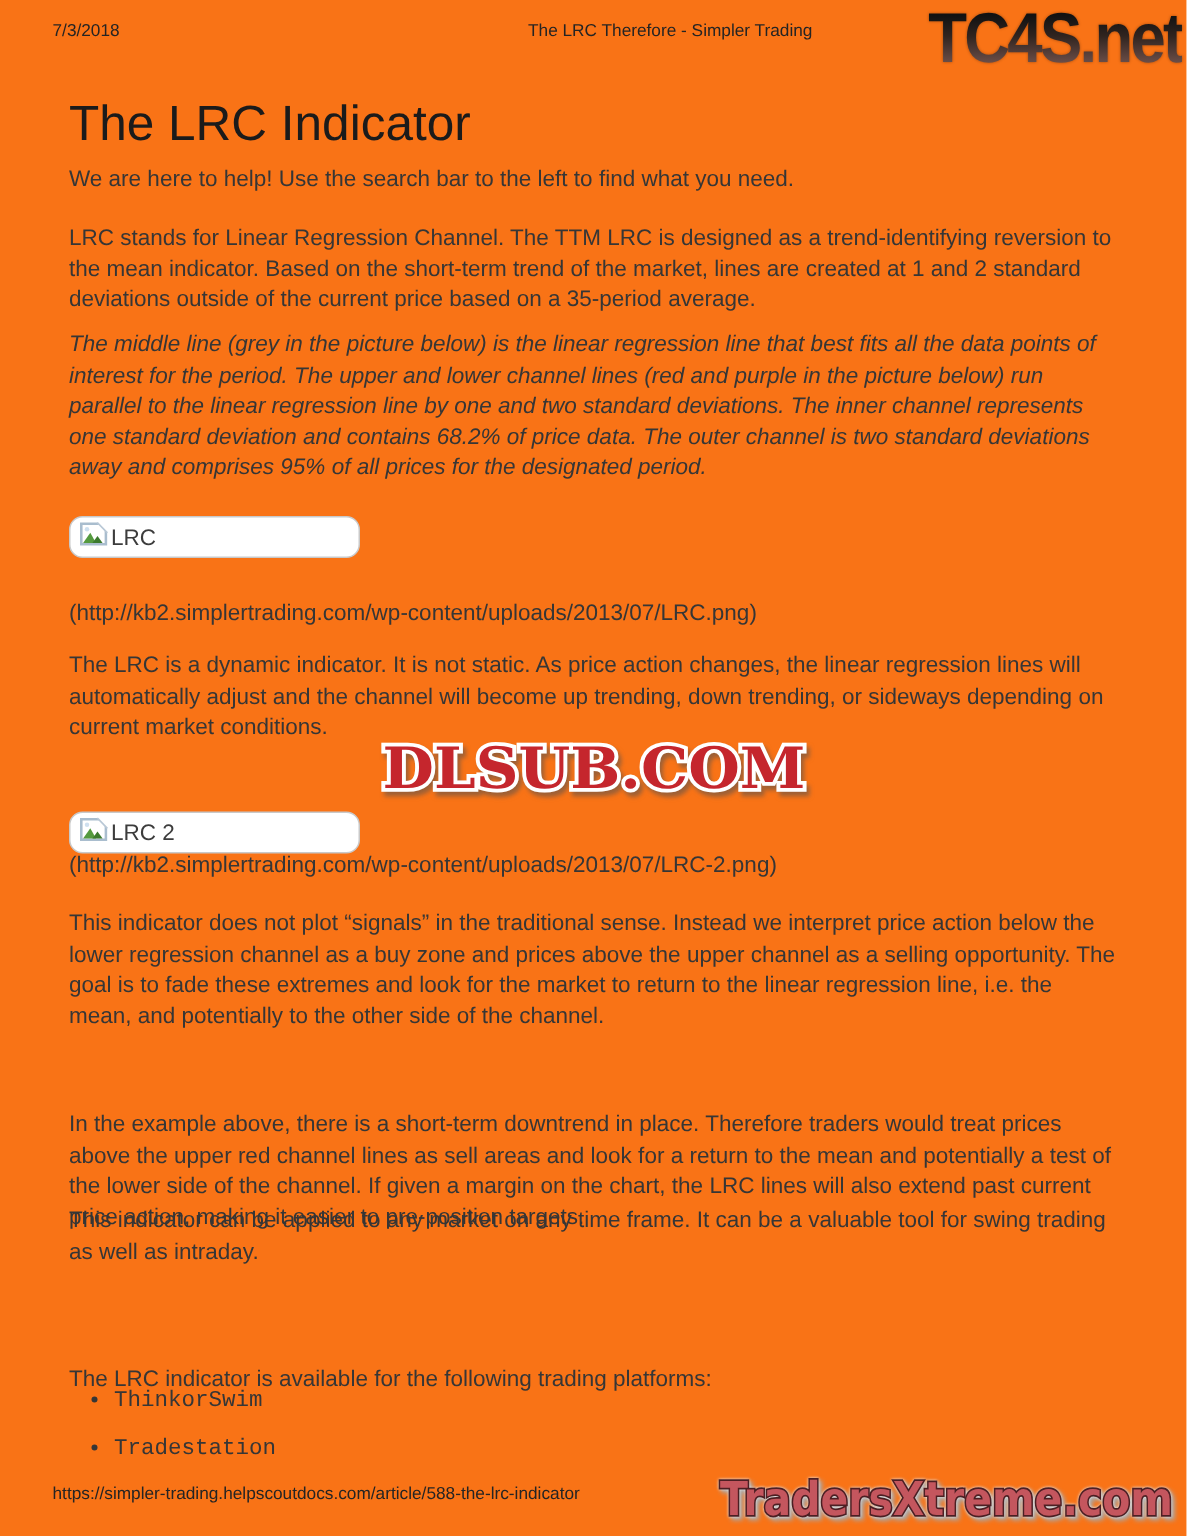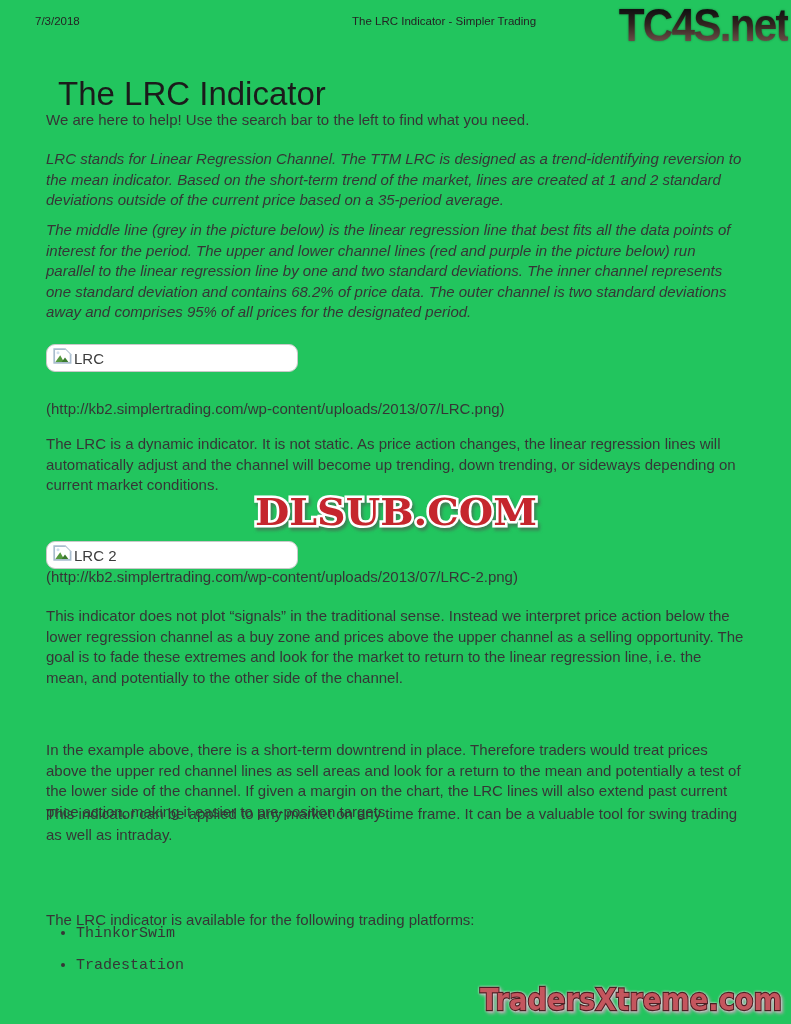--- a/index.html
+++ b/index.html
@@ -1,48 +1,48 @@
 <!DOCTYPE html>
 <html><head>
 <meta charset="utf-8">
 <style>
   html,body{margin:0;padding:0;background:#fff;}
   .page{
-    position:relative;width:791px;height:1024px;background:#22c55e;
+    position:relative;width:791px;height:1024px;background:#f97316;
     font-family:"Liberation Sans",sans-serif;color:#333;overflow:hidden;
   }
   
   .hdr-date{position:absolute;left:35px;top:15px;font-size:11.5px;color:#242424;}
   .hdr-title{position:absolute;left:352px;top:15px;font-size:11.5px;color:#242424;white-space:nowrap;}
   .tc4s{
     position:absolute;right:3px;top:2px;
     font-size:47px;font-weight:bold;letter-spacing:-2px;line-height:46px;
     transform:scaleX(0.9);transform-origin:100% 0;
     background:linear-gradient(180deg,#121212 18%,#30241f 48%,#73534d 92%);
     -webkit-background-clip:text;background-clip:text;color:transparent;
     filter:drop-shadow(0 0 1px rgba(0,0,0,0.35));
     white-space:nowrap;
   }
   
   .article{position:absolute;left:46px;top:0;width:699px;}
-  .article h1{position:absolute;left:0;top:62px;margin:12px;font-size:33px;font-weight:400;
+  .article h1{position:absolute;left:0;top:62px;margin:0;font-size:33px;font-weight:400;
     line-height:40px;color:#1b1b1b;white-space:nowrap;}
   .p{position:absolute;left:0;width:699px;margin:0;font-size:15px;line-height:20.5px;color:#363636;}
   .p-intro{top:110px;}
-  .p-lrc-stands{top:149px;font-style:italic;}
+  .p-lrc-stands{top:149px;}
   .p-middle{top:220px;font-style:italic;}
   .p-url1{top:399px;}
   .p-dynamic{top:434px;}
   .p-url2{top:567px;}
   .p-signals{top:606px;}
   .p-example{top:740px;}
   .p-anymarket{top:804px;}
   .p-platforms{top:910px;}
   .img-box{
-    position:absolute;left:0;width:252px;height:28px;box-sizing:border-box;
+    position:absolute;left:0;width:194px;height:28px;box-sizing:border-box;
     border:1px solid #c9c9c9;border-radius:9px;background:#fff;
     display:flex;align-items:center;padding-left:6px;gap:2px;
   }
   .img-box-1{top:344px;}
   .img-box-2{top:516px;margin-top:25px;}
   .alt-text{font-size:15px;color:#3c3c3c;}
   .platform-list{position:absolute;left:0;top:920px;margin:4px;padding:0 0 0 26px;
     font-size:15px;line-height:20.5px;color:#363636;font-family:Liberation Mono, monospace;}
   .platform-list li{margin-bottom:11px;}
   
@@ -54,21 +54,21 @@
   .wm-traders text{font-family:"DejaVu Sans",sans-serif;font-weight:bold;}
   
   .ftr-url{position:absolute;left:35px;top:990px;font-size:11.5px;color:#242424;}
 </style>
 </head>
 <body>
 
 <div class="page">
 
   <div class="hdr-date">7/3/2018</div>
-  <div class="hdr-title">The LRC Indicator - Simpler Trading</div>
+  <div class="hdr-title">The LRC Therefore - Simpler Trading</div>
   <div class="tc4s">TC4S.net</div>
 
   <div class="article">
 
     <h1>The LRC Indicator</h1>
 
     <p class="p p-intro">We are here to help! Use the search bar to the left to find what you need.</p>
 
     <p class="p p-lrc-stands">LRC stands for Linear Regression Channel. The TTM LRC is designed as a trend-identifying reversion to the mean indicator. Based on the short-term trend of the market, lines are created at 1 and 2 standard deviations outside of the current price based on a 35-period average.</p>
 
@@ -124,14 +124,15 @@
   </div>
 
   <svg class="wm-dlsub" width="300" height="52" viewBox="0 0 300 52">
     <text x="150" y="40" text-anchor="middle" font-size="38" fill="#c5262d" stroke="#ffffff" stroke-width="5" paint-order="stroke" textLength="282" lengthAdjust="spacingAndGlyphs">DLSUB.COM</text>
   </svg>
 
   <svg class="wm-traders" width="315" height="52" viewBox="0 0 315 52">
     <text x="157" y="38" text-anchor="middle" font-size="31" fill="#c4565e" stroke="#4c1f23" stroke-width="2.3" paint-order="stroke" textLength="302" lengthAdjust="spacingAndGlyphs">TradersXtreme.com</text>
   </svg>
 
+  <div class="ftr-url">https://simpler-trading.helpscoutdocs.com/article/588-the-lrc-indicator</div>
 
 </div>
 
 </body></html>

